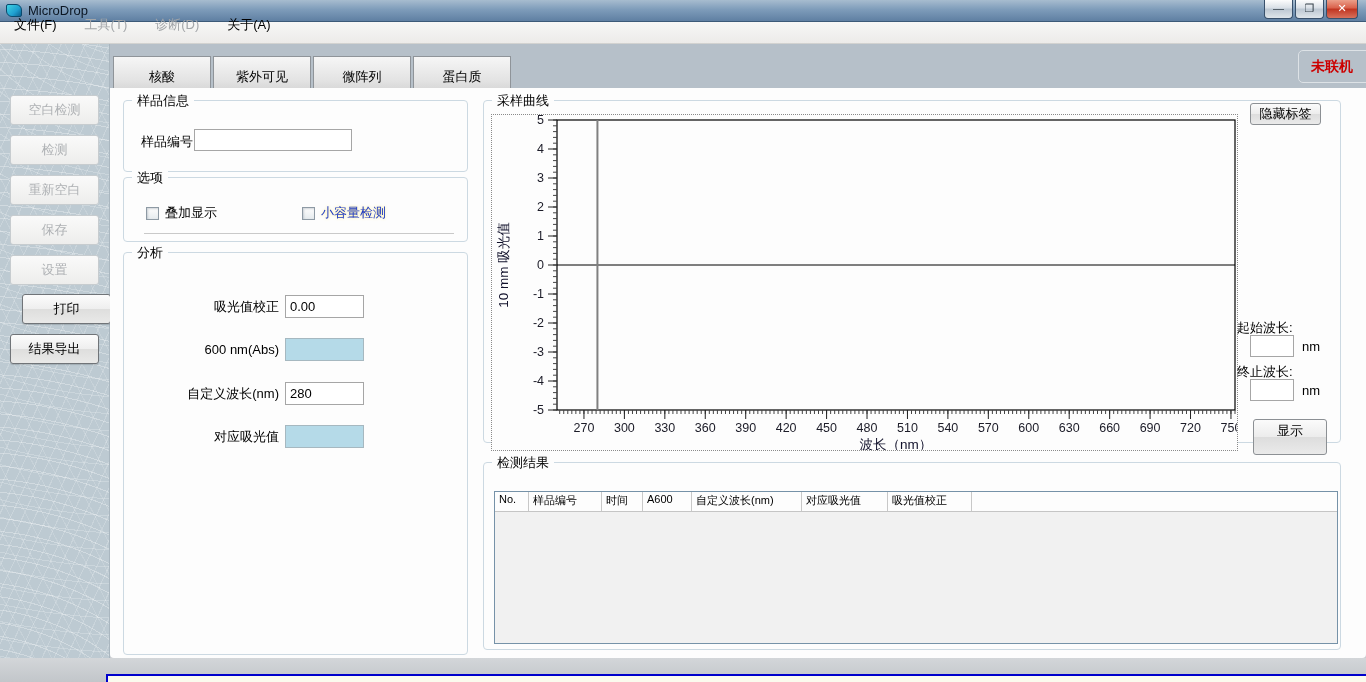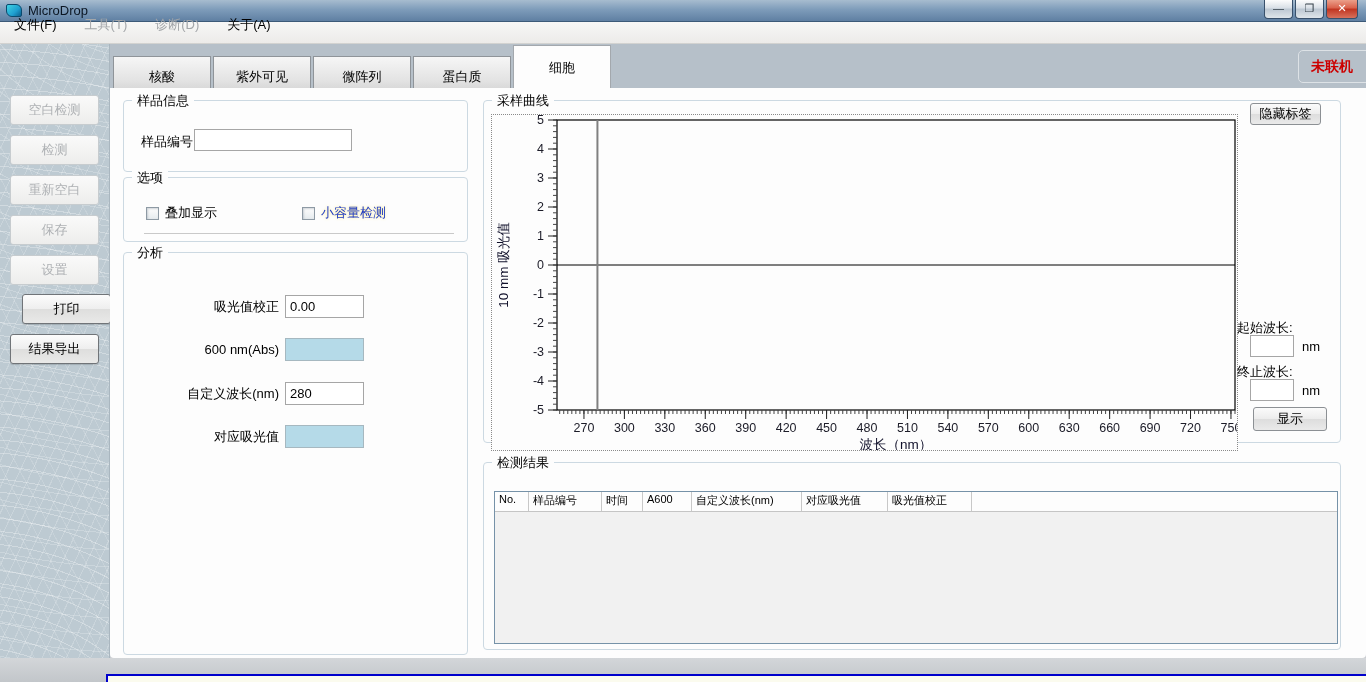--- a/index.html
+++ b/index.html
@@ -136,21 +136,20 @@
 
 <div id="tabbar">
   <div id="conn-box">
     <span id="conn-status" style="color: rgb(204, 0, 0);">未联机</span>
 
   </div>
 <div class="tab" style="left: 3px;">核酸</div>
     <div class="tab" style="left: 103px;">紫外可见</div>
     <div class="tab" style="left: 203px;">微阵列</div>
     <div class="tab" style="left: 303px;">蛋白质</div>
-    <div class="tab active" style="left: 403px;">细胞</div>
   </div>
 
 <div id="page">
 
   <div class="groupbox" id="sample-group" style="left:13px; top:12px; width:345px; height:72px;">
     <span class="legend">样品信息</span>
     <span style="position:absolute; left:17px; top:32px; font-size:13px;">样品编号</span>
     <input class="tinput" style="position: absolute; left: 70px; top: 28px; width: 158px; height: 22px;" value="">
   </div>
 
@@ -471,21 +470,21 @@
     <div class="chart-btn" style="left:766px; top:2px; width:71px; height:22px; line-height:20px;">隐藏标签</div>
 
     <span class="ctrl-label" style="left:753px; top:218px;">起始波长:</span>
     <input class="tinput wl-input" style="left: 766px; top: 234px;" value="">
     <span class="unit" style="left:818px; top:238px;">nm</span>
 
     <span class="ctrl-label" style="left:753px; top:262px;">终止波长:</span>
     <input class="tinput wl-input" style="left: 766px; top: 278px;" value="">
     <span class="unit" style="left:818px; top:282px;">nm</span>
 
-    <div class="chart-btn" style="left:769px; top:306px; width:74px; height:24px; line-height:22px;">显示</div>
+    <div class="chart-btn" style="left:769px; top:318px; width:74px; height:36px; line-height:22px;">显示</div>
   </div>
 
   <div class="groupbox" id="results-group" style="left:373px; top:374px; width:858px; height:188px;">
     <span class="legend">检测结果</span>
     <div id="res-table">
       <div id="res-header">
           <div class="res-col" style="width: 34px; flex: 0 0 34px;">No.</div>
           <div class="res-col" style="width: 73px; flex: 0 0 73px;">样品编号</div>
           <div class="res-col" style="width: 41px; flex: 0 0 41px;">时间</div>
           <div class="res-col" style="width: 49px; flex: 0 0 49px;">A600</div>

